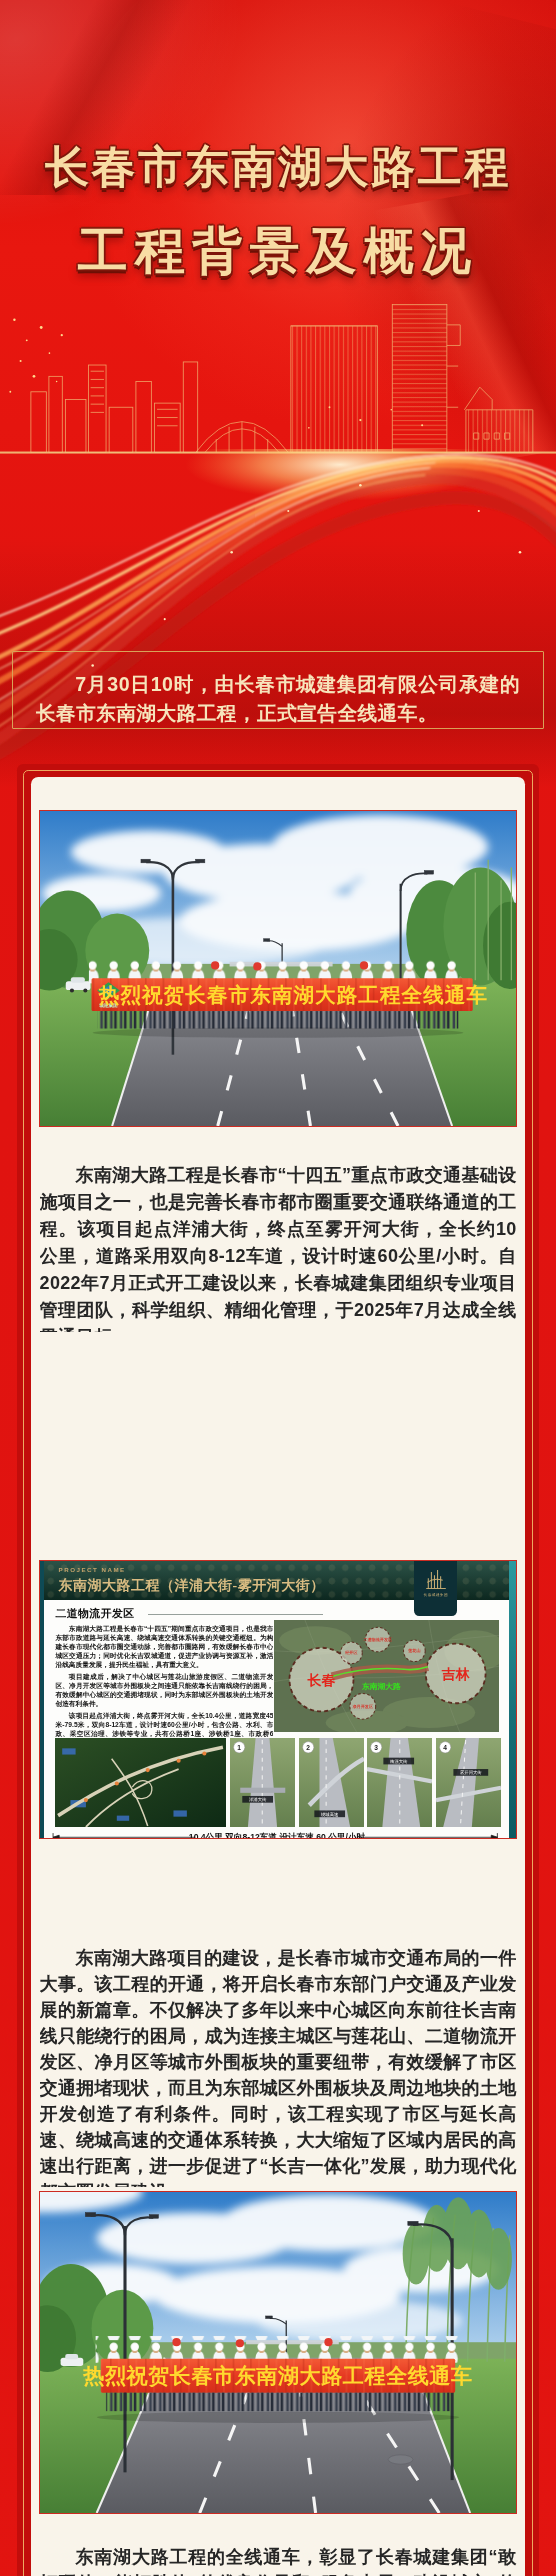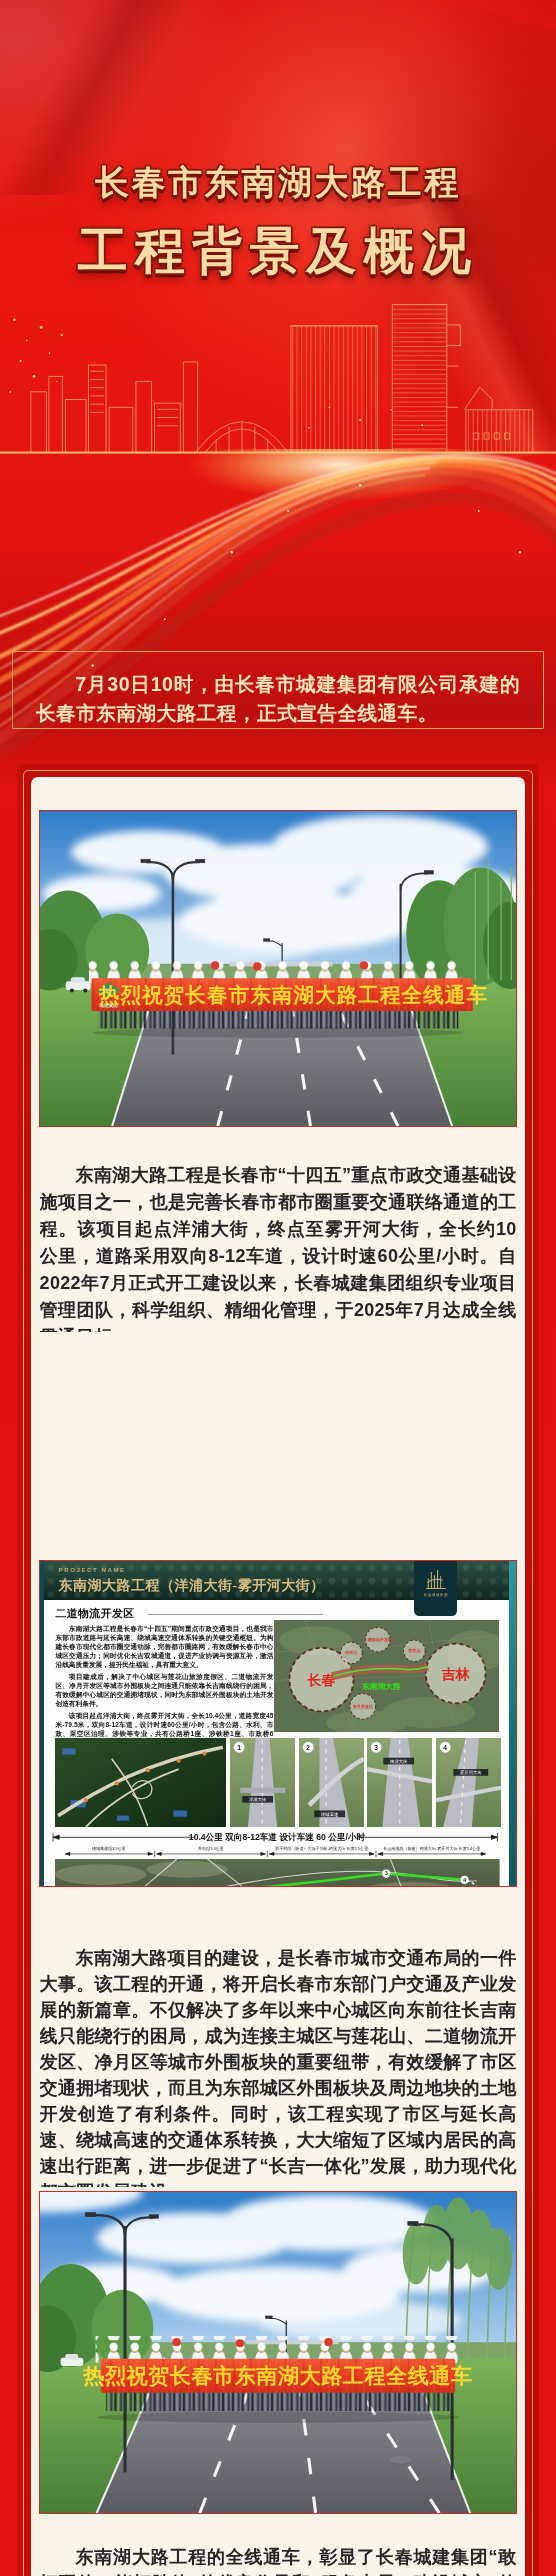--- a/index.html
+++ b/index.html
@@ -24,21 +24,21 @@
   .vignetteB{left:0;top:541px;width:556px;height:247px;
     background:linear-gradient(180deg,rgba(120,6,3,0) 0%,rgba(120,6,3,.35) 70%,rgba(120,6,3,0) 100%);}
 
   
   .big-title{
     position:absolute;left:0;width:556px;text-align:center;
     font-weight:900;letter-spacing:2.6px;color:#f8dca4;
     text-shadow:-1.5px -1.5px 0 #7e150a,1.5px -1.5px 0 #7e150a,-1.5px 1.5px 0 #7e150a,1.5px 1.5px 0 #7e150a,
       0 -2.1px 0 #93200d,0 3.6px 0.5px #6d0f05,0 6.2px 8.2px rgba(70,0,0,.55);
   }
-  .t1{top:160px;font-size:34px;}
+  .t1{top:138px;font-size:44px;}
   .t2{top:218px;font-size:50px;letter-spacing:7.2px;}
 
   
   .intro-box{
     position:absolute;left:12px;top:651px;width:532px;height:78px;
     border:1.5px solid #d9a258;border-radius:1px;overflow:hidden;
   }
   .intro-box p{
     margin:0;padding:17.5px 23px 0 23px;text-indent:2em;
     font-size:19.6px;line-height:29px;font-weight:700;color:#f7e4bb;letter-spacing:0.5px;text-align:justify;
@@ -59,21 +59,21 @@
 
   .p-body{position:absolute;left:8.2px;width:477px;margin:0;
     font-size:18px;line-height:27px;font-weight:600;color:#262626;
     text-align:justify;text-indent:2em;letter-spacing:0.3px;overflow:hidden;}
   .p1{top:385px;height:170px;}
   .p2{top:577px;height:211px;line-height:25px;}
   .p3{top:1168px;height:242px;line-height:26px;}
   .p4{top:1767px;height:139px;line-height:26px;}
 
   
-  .info{position:absolute;left:7.7px;top:783px;width:478px;height:327px;
+  .info{position:absolute;left:7.7px;top:783px;width:478px;height:279px;
     background:#fdfdfb;border:1px solid #cc2b22;overflow:hidden;}
   .info .stripeL{position:absolute;left:0;top:0;bottom:0;width:4.1px;background:#0e4a55;}
   .info .stripeR{position:absolute;right:0;top:0;bottom:0;width:6.7px;
     background:linear-gradient(180deg,#2b9aa0 0%,#177078 55%,#0c5a62 100%);}
   .info-head{position:absolute;left:4.1px;right:6.7px;top:0;height:39px;overflow:visible;
     background:
       radial-gradient(circle 4.6px at 6.7px 6.7px,rgba(205,190,140,.12) 0 3.1px,transparent 3.6px),
       linear-gradient(180deg,#2c5348 0%,#1b3b31 55%,#0c271f 100%);
     background-size:13.4px 13.4px,100% 100%;}
   .proj-label{position:absolute;left:14.4px;top:4.6px;font-size:6.2px;letter-spacing:1.5px;color:#c3a36b;font-weight:600;}

